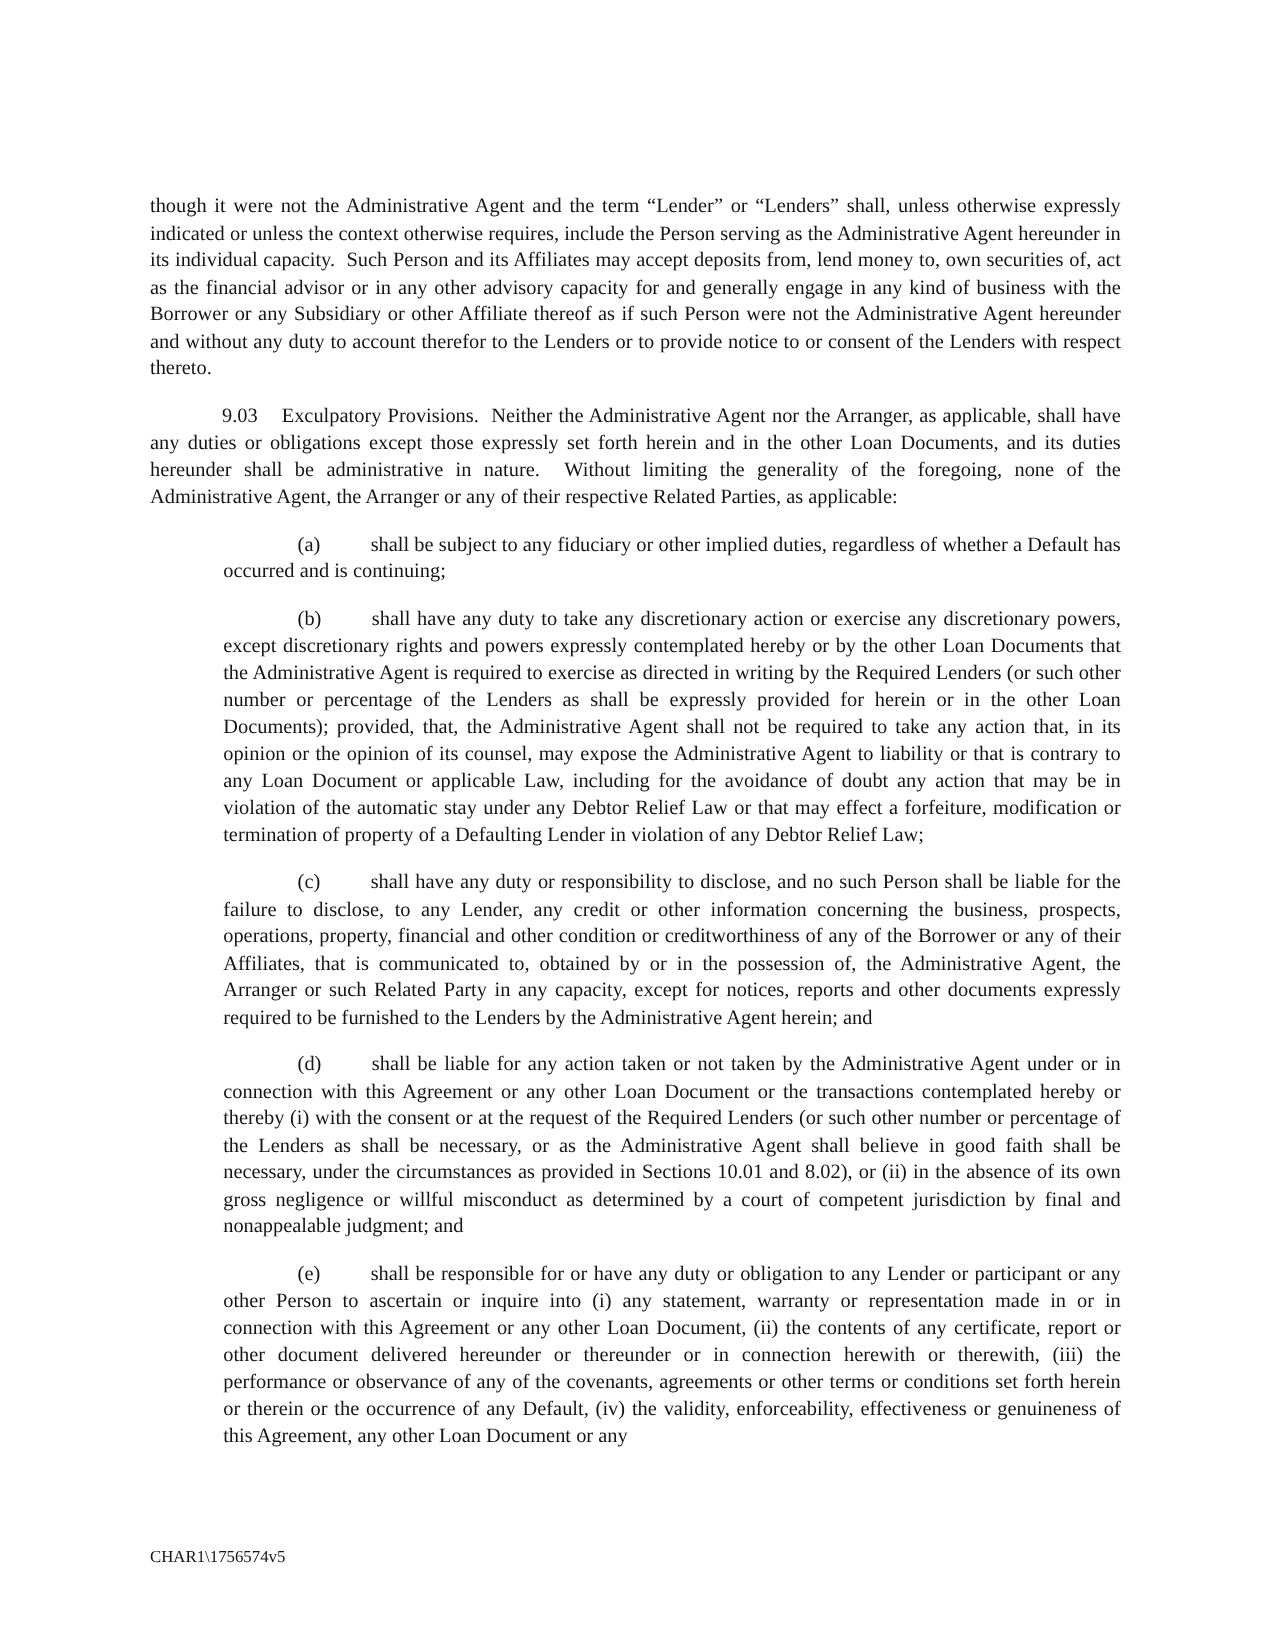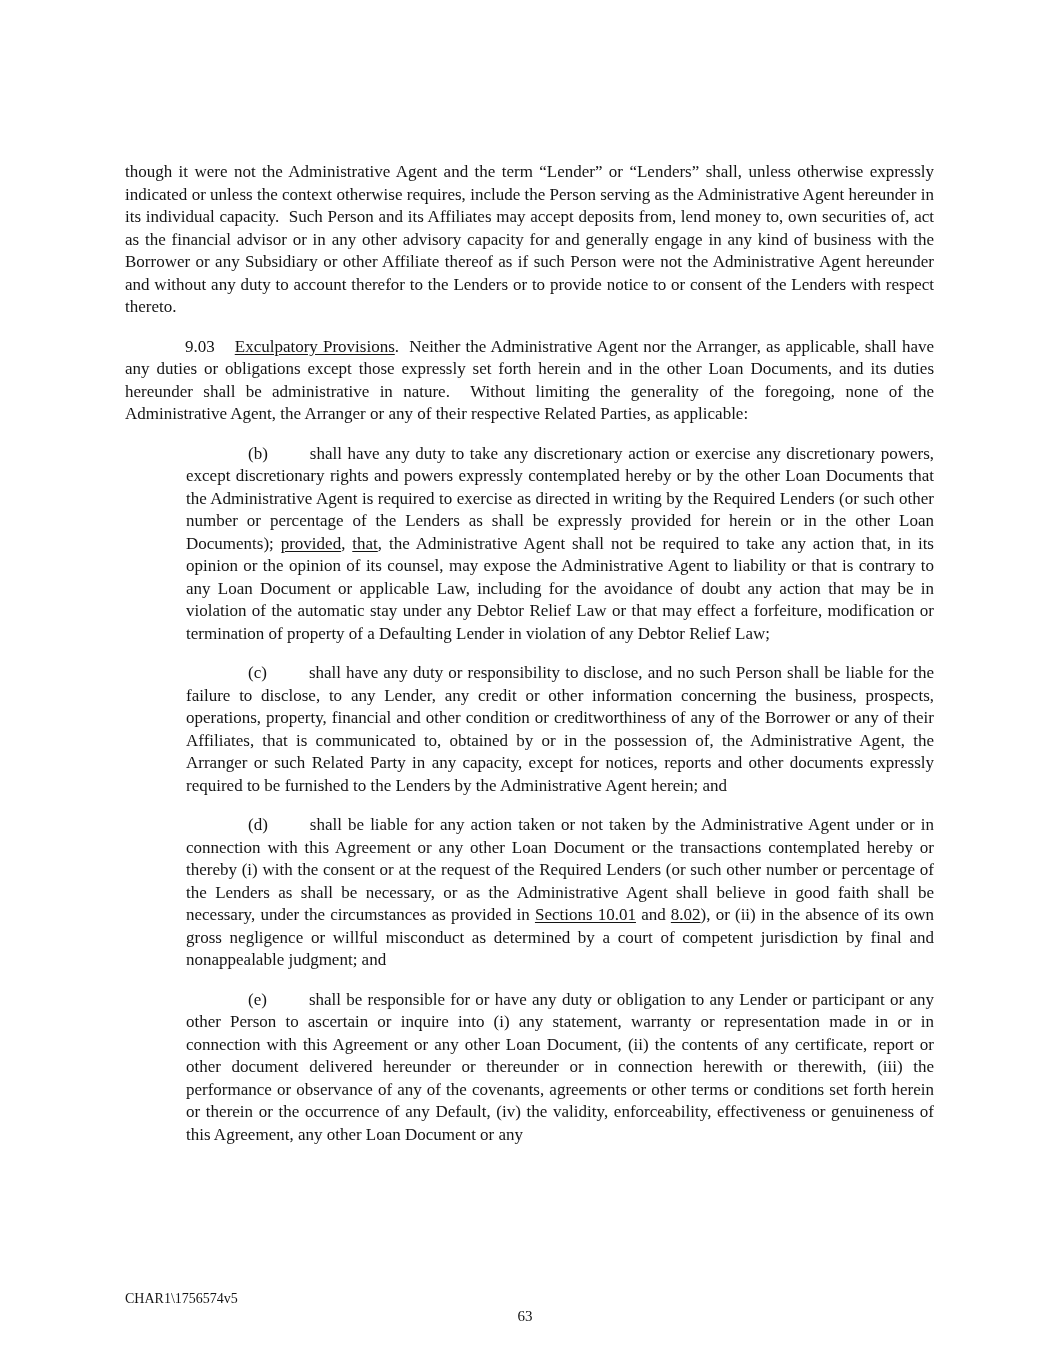--- a/index.html
+++ b/index.html
@@ -34,21 +34,20 @@
     margin-left: 61px;
     text-indent: 62px;
   }
   .tab {
     display: inline-block;
     height: 1px;
   }
   .para.section .tab { width: 20px; }
   .para.item .tab { width: 42px; }
   .u {
-    text-decoration: underline;
     text-underline-offset: 2px;
   }
   .page-number {
     position: absolute;
     top: 1262px;
     left: 0;
     width: 100%;
     text-align: center;
     font-size: 15px;
     line-height: 20px;
@@ -61,20 +60,20 @@
     line-height: 18px;
   }
 </style>
 </head>
 <body>
 
 <div class="page">
   <div class="doc-body">
       <div class="para body"><span>though it were not the Administrative Agent and the term “Lender” or “Lenders” shall, unless otherwise expressly indicated or unless the context otherwise requires, include the Person serving as the Administrative Agent hereunder in its individual capacity.&nbsp; Such Person and its Affiliates may accept deposits from, lend money to, own securities of, act as the financial advisor or in any other advisory capacity for and generally engage in any kind of business with the Borrower or any Subsidiary or other Affiliate thereof as if such Person were not the Administrative Agent hereunder and without any duty to account therefor to the Lenders or to provide notice to or consent of the Lenders with respect thereto.</span></div>
       <div class="para section"><span>9.03</span><span class="tab"></span><span class="u">Exculpatory Provisions</span><span>.&nbsp; Neither the Administrative Agent nor the Arranger, as applicable, shall have any duties or obligations except those expressly set forth herein and in the other Loan Documents, and its duties hereunder shall be administrative in nature.&nbsp; Without limiting the generality of the foregoing, none of the Administrative Agent, the Arranger or any of their respective Related Parties, as applicable:</span></div>
+      <div class="para item"><span>(a)</span><span class="tab"></span><span>shall be subject to any fiduciary or other implied duties, regardless of whether a Default has occurred and is continuing;</span></div>
       <div class="para item"><span>(b)</span><span class="tab"></span><span>shall have any duty to take any discretionary action or exercise any discretionary powers, except discretionary rights and powers expressly contemplated hereby or by the other Loan Documents that the Administrative Agent is required to exercise as directed in writing by the Required Lenders (or such other number or percentage of the Lenders as shall be expressly provided for herein or in the other Loan Documents); </span><span class="u">provided</span><span>, </span><span class="u">that</span><span>, the Administrative Agent shall not be required to take any action that, in its opinion or the opinion of its counsel, may expose the Administrative Agent to liability or that is contrary to any Loan Document or applicable Law, including for the avoidance of doubt any action that may be in violation of the automatic stay under any Debtor Relief Law or that may effect a forfeiture, modification or termination of property of a Defaulting Lender in violation of any Debtor Relief Law;</span></div>
       <div class="para item"><span>(c)</span><span class="tab"></span><span>shall have any duty or responsibility to disclose, and no such Person shall be liable for the failure to disclose, to any Lender, any credit or other information concerning the business, prospects, operations, property, financial and other condition or creditworthiness of any of the Borrower or any of their Affiliates, that is communicated to, obtained by or in the possession of, the Administrative Agent, the Arranger or such Related Party in any capacity, except for notices, reports and other documents expressly required to be furnished to the Lenders by the Administrative Agent herein; and</span></div>
       <div class="para item"><span>(d)</span><span class="tab"></span><span>shall be liable for any action taken or not taken by the Administrative Agent under or in connection with this Agreement or any other Loan Document or the transactions contemplated hereby or thereby (i) with the consent or at the request of the Required Lenders (or such other number or percentage of the Lenders as shall be necessary, or as the Administrative Agent shall believe in good faith shall be necessary, under the circumstances as provided in </span><span class="u">Sections 10.01</span><span> and </span><span class="u">8.02</span><span>), or (ii) in the absence of its own gross negligence or willful misconduct as determined by a court of competent jurisdiction by final and nonappealable judgment; and</span></div>
       <div class="para item"><span>(e)</span><span class="tab"></span><span>shall be responsible for or have any duty or obligation to any Lender or participant or any other Person to ascertain or inquire into (i) any statement, warranty or representation made in or in connection with this Agreement or any other Loan Document, (ii) the contents of any certificate, report or other document delivered hereunder or thereunder or in connection herewith or therewith, (iii) the performance or observance of any of the covenants, agreements or other terms or conditions set forth herein or therein or the occurrence of any Default, (iv) the validity, enforceability, effectiveness or genuineness of this Agreement, any other Loan Document or any</span></div>
     </div>
-  <div class="page-number">63</div>
   <div class="doc-id">CHAR1\1756574v5</div>
 </div>
 
 </body></html>

